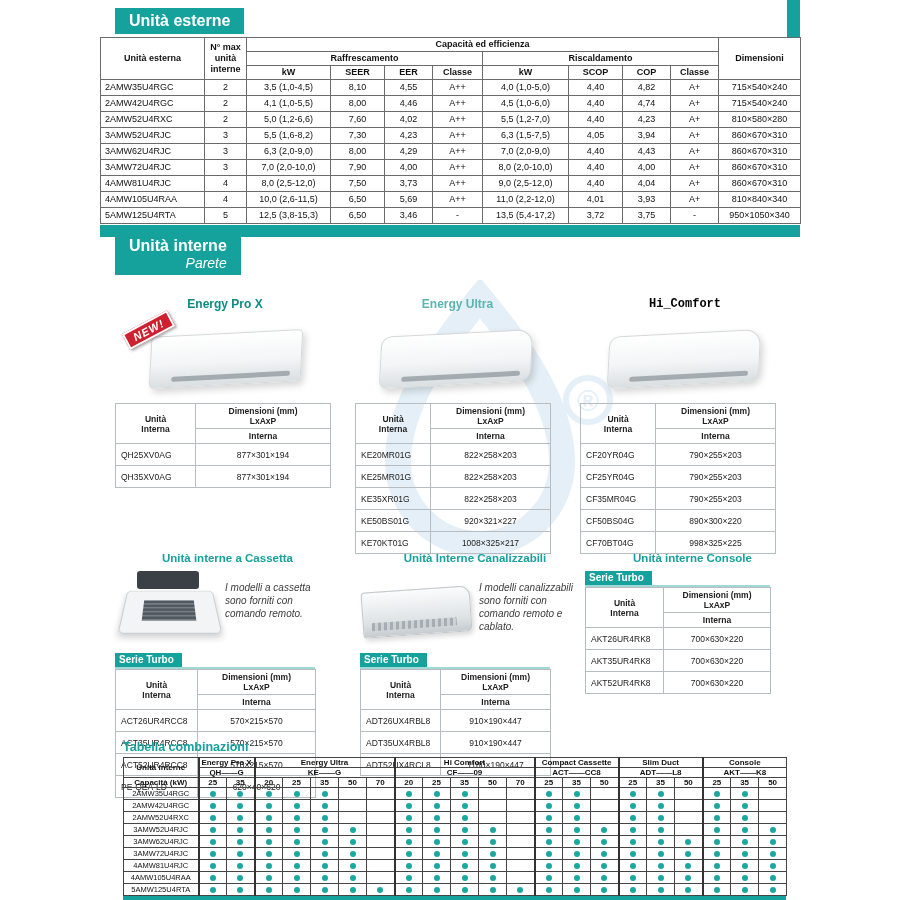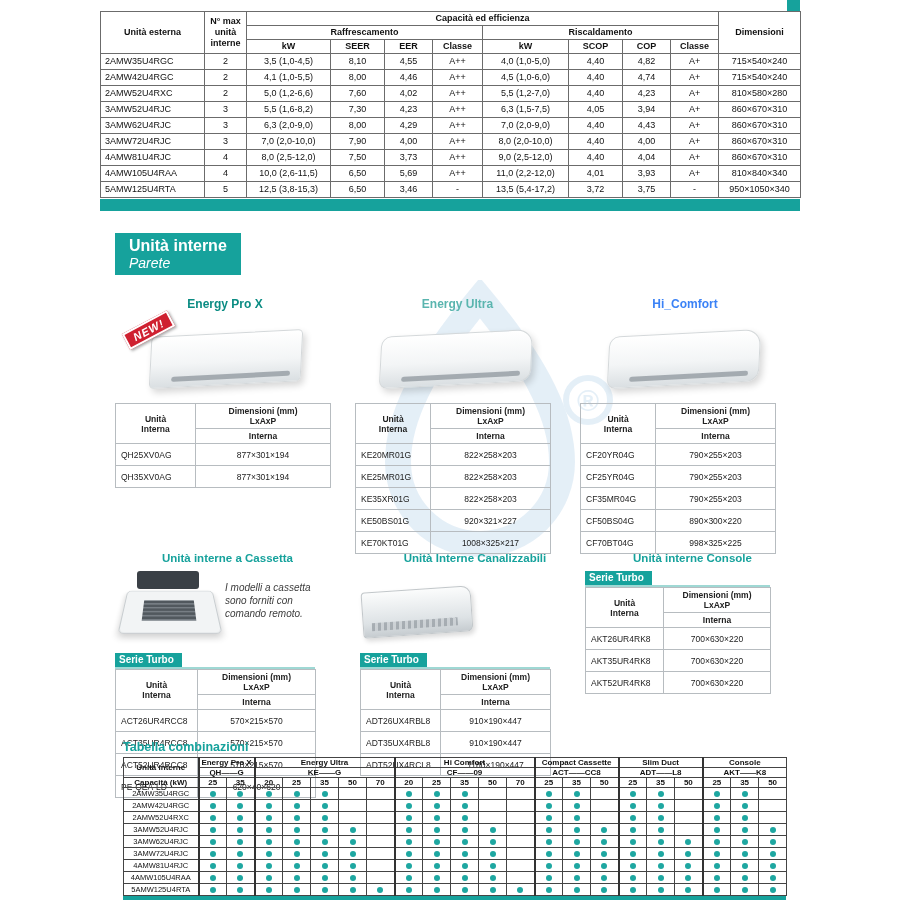--- a/index.html
+++ b/index.html
@@ -4,42 +4,42 @@
 <style>
   html,body{margin:0;padding:0;background:#fff;}
   .page{position:relative;width:900px;height:900px;background:#fff;overflow:hidden;
         font-family:"Liberation Sans",sans-serif;color:#111;}
   .pre{white-space:pre-line;}
 
   
   .corner-strip{position:absolute;left:787px;top:0;width:13px;height:37px;background:#16a29c;}
   .block-title{display:inline-block;background:#16a29c;color:#fff;padding:4px 14px;
                font-size:16px;font-weight:bold;}
-  .block-title .sub{display:block;font-style:italic;font-size:14px;font-weight:normal;text-align:left;}
+  .block-title .sub{display:block;font-style:italic;font-size:14px;font-weight:normal;text-align:right;}
   .underbar{height:12px;background:#16a29c;margin-top:1px;}
 
   
   .watermark{position:absolute;left:330px;top:280px;opacity:.45;pointer-events:none;}
 
   
   .sec-outdoor{position:absolute;left:100px;top:8px;width:700px;}
   .sec-outdoor .block-title{margin-left:15px;}
   table.grid{border-collapse:collapse;width:700px;margin-top:3px;table-layout:fixed;}
   table.grid th,table.grid td{border:1px solid #6b6b6b;font-size:9px;line-height:11px;
       padding:1px 2px;text-align:center;overflow:hidden;}
   table.grid th{font-weight:bold;background:#fff;}
   table.grid td{height:13px;}
   table.grid td.left{text-align:left;padding-left:4px;}
 
   
   .sec-parete{position:absolute;left:100px;top:233px;width:700px;height:312px;}
   .sec-parete .block-title{margin-left:15px;}
   .product-card{position:absolute;top:64px;}
   .product-title{font-size:12px;font-weight:bold;text-align:center;height:16px;}
-  .t-dark{color:#0b8c83;}.t-mid{color:#3b82f6;}.t-light{color:#5ab5af;}
+  .t-dark{color:#0b8c83;}.t-mid{color:#000000;font-family:Liberation Mono, monospace;}.t-light{color:#5ab5af;}
   .img-zone{position:relative;height:90px;}
 
   .ac-wall{position:absolute;width:150px;height:50px;left:35px;top:20px;
       background:linear-gradient(180deg,#ffffff 0%,#f3f5f6 55%,#dadfe2 100%);
       border:1px solid #d4d8da;border-radius:10px 16px 12px 8px;
       box-shadow:3px 4px 7px rgba(0,0,0,.16);transform:rotate(-3deg) skewX(-6deg);}
   .ac-wall::after{content:"";position:absolute;left:14%;right:7%;bottom:5px;height:5px;
       background:#8f979d;border-radius:3px;opacity:.75;}
   .ac-wall.boxy{border-radius:5px;}
   .new-badge{position:absolute;left:8px;top:8px;transform:rotate(-28deg);
@@ -105,20 +105,23 @@
 
   <div class="corner-strip"></div>
 
   <svg class="watermark" width="300" height="300" viewBox="0 0 300 300">
     <path d="M150 18 C 210 90 232 140 232 182 a82 82 0 1 1 -164 0 C 68 140 90 90 150 18 Z" fill="none" stroke="#c5dcee" stroke-width="26"></path>
     <circle cx="258" cy="120" r="22" fill="none" stroke="#c5dcee" stroke-width="6"></circle>
     <text x="258" y="131" text-anchor="middle" font-size="30" fill="#c5dcee" font-weight="bold">®</text>
   </svg>
 
   <div class="sec-outdoor">
+    <div class="block-title">
+      <span>Unità esterne</span>
+    </div>
     <table class="grid">
       <colgroup>
           <col style="width:104px">
           <col style="width:42px">
           <col style="width:84px">
           <col style="width:54px">
           <col style="width:48px">
           <col style="width:50px">
           <col style="width:86px">
           <col style="width:54px">
@@ -454,20 +457,21 @@
               <td>620×40×620</td>
             </tr>
           </tbody>
       </table>
     </div>
 
     <div class="lower-card" style="left:260px;width:230px;">
       <div class="lower-heading">Unità Interne Canalizzabili</div>
       <div class="media">
         <div class="ac-duct"></div>
+        <div class="note" style="width:112px;margin-left:8px;">I modelli canalizzabili sono forniti con comando remoto e cablato.</div>
       </div>
       <div class="serie-wrap" style="width:190px">
         <span class="serie-label">Serie Turbo</span>
       </div>
       <table class="dim" style="width:190px">
         <colgroup>
             <col style="width:80px">
             <col style="width:110px">
           </colgroup>
         <thead>

